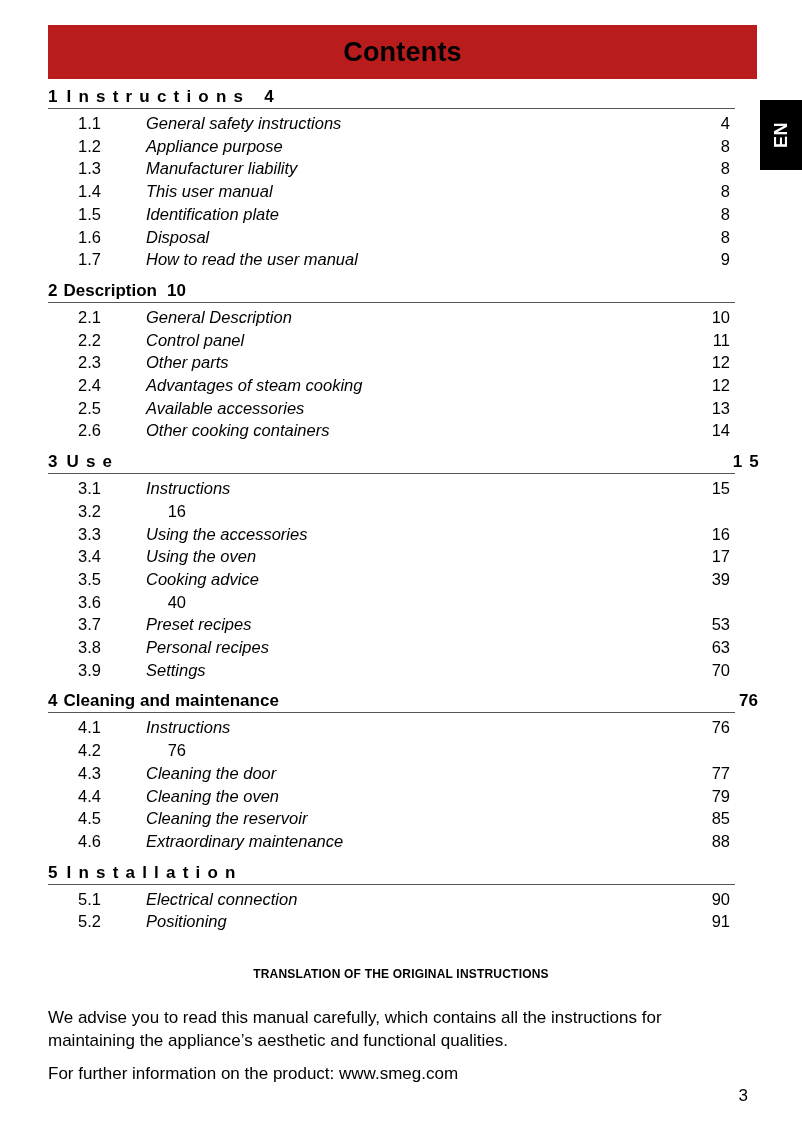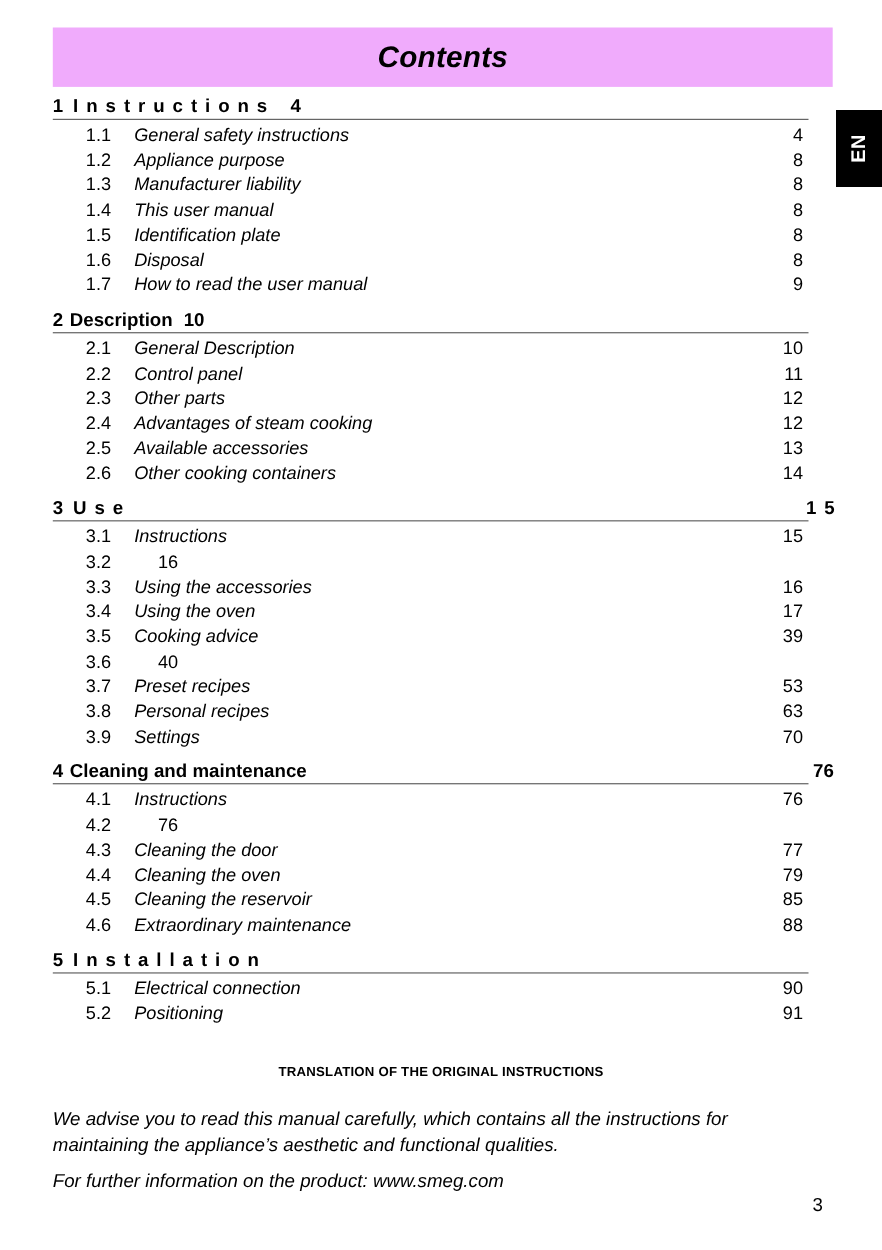--- a/index.html
+++ b/index.html
@@ -21,25 +21,24 @@
     inset: 0;
   }
 
   
   .header-band {
     position: absolute;
     left: 48px;
     top: 25px;
     width: 709px;
     height: 54px;
-    background: #f0abfc;
+    background: #b91c1c;
     display: flex;
     align-items: center;
     justify-content: center;
-    font-style: italic;
   }
   .header-title {
     font-size: 27px;
     font-weight: bold;
     letter-spacing: 0.2px;
     color: #000;
     line-height: 1;
   }
 
   
@@ -129,20 +128,21 @@
     margin: 0;
     padding: 3px 0 0 0;
     list-style: none;
   }
   .entry {
     display: flex;
     align-items: center;
     font-size: 16.5px;
     line-height: 22.7px;
     padding-left: 30px;
+    gap: 24px;
   }
   .entry .e-num {
     flex: 0 0 44px;
   }
   .entry .e-label {
     flex: 1 1 auto;
     font-style: italic;
   }
   .entry .e-page {
     flex: 0 0 40px;
@@ -163,21 +163,20 @@
     font-weight: bold;
     letter-spacing: 0.2px;
   }
   .footer-para {
     position: absolute;
     left: 48px;
     top: 1006px;
     width: 660px;
     font-size: 17px;
     line-height: 23px;
-    font-style: italic;
   }
   .footer-para p { margin: 0; }
   .footer-para p.second { margin-top: 10px; }
 
   .page-number {
     position: absolute;
     left: 700px;
     top: 1086px;
     width: 48px;
     text-align: right;

